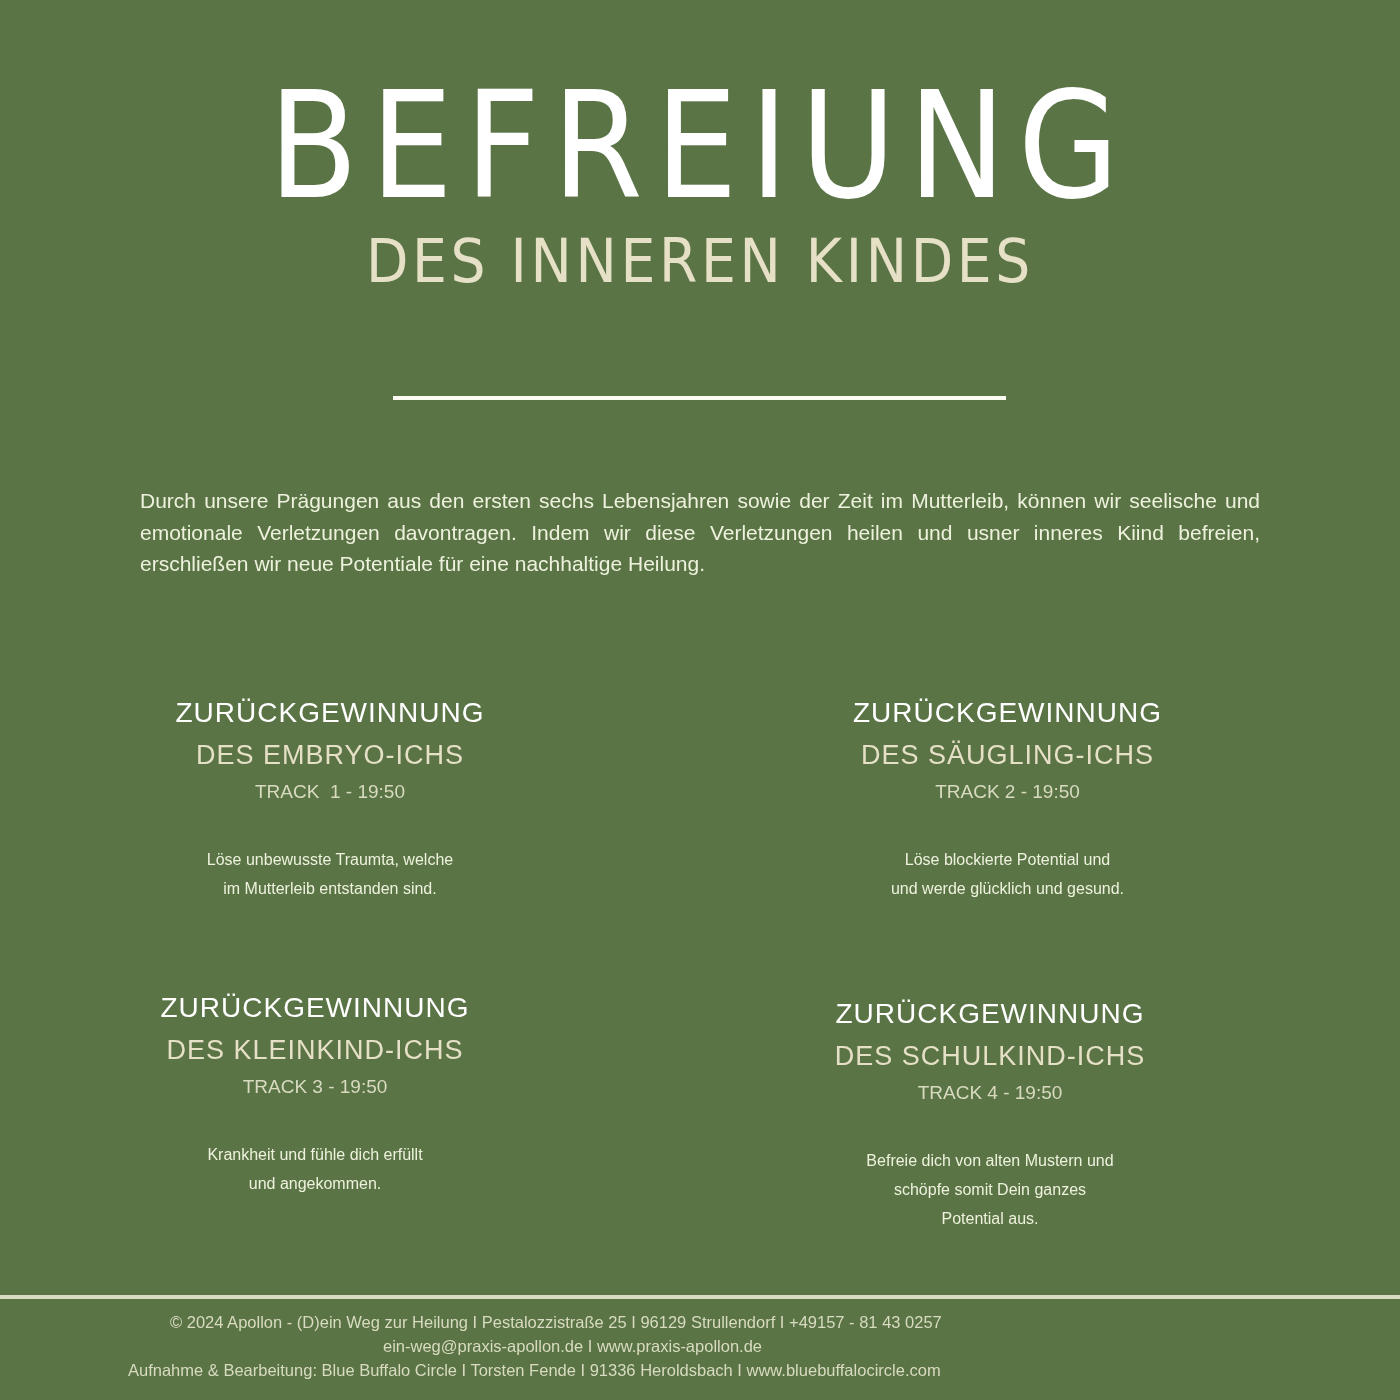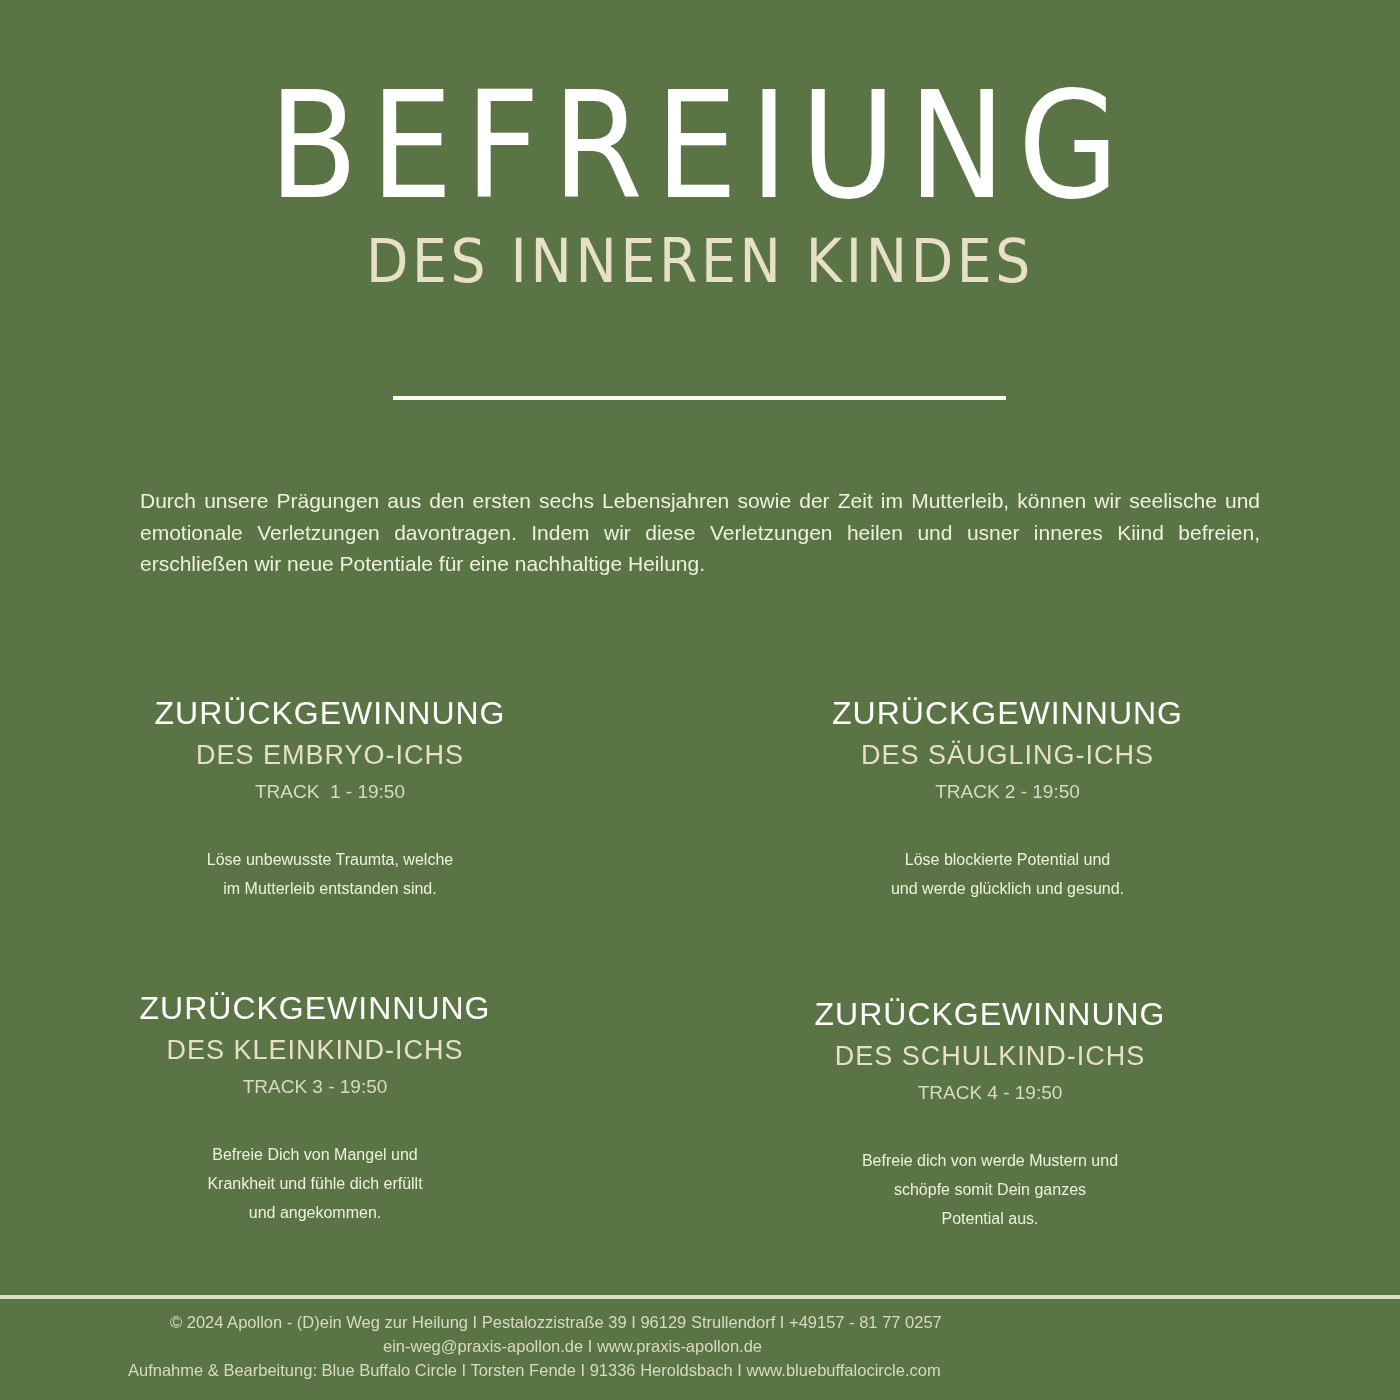--- a/index.html
+++ b/index.html
@@ -30,21 +30,21 @@
   }
   .intro {
     left: 140px; top: 485px; width: 1120px;
     color: #eef2dd; font-size: 21px; line-height: 31.5px;
     text-align: justify; text-align-last: left;
   }
   .track {
     text-align: center;
   }
   .track .h1 {
-    color: #ffffff; font-size: 32px; letter-spacing: 1px; line-height: 40px;
+    color: #ffffff; font-size: 28px; letter-spacing: 1px; line-height: 40px;
   }
   .track .h2 {
     color: #e6e0c6; font-size: 27px; letter-spacing: 1px; line-height: 44px;
   }
   .track .meta {
     color: #d8dbc0; font-size: 19px; line-height: 30px;
   }
   .track .desc {
     color: #eef2dd; font-size: 16px; line-height: 29px; margin-top: 38px;
   }
@@ -90,36 +90,35 @@
     <div>Löse blockierte Potential und</div>
     <div>und werde glücklich und gesund.</div>
   </div>
 </div>
 
 <div class="abs track t3">
   <div class="h1">ZURÜCKGEWINNUNG</div>
   <div class="h2">DES KLEINKIND-ICHS</div>
   <div class="meta">TRACK 3 - 19:50</div>
   <div class="desc">
-    <div>Befreie Dich von Mangel und</div>
     <div>Krankheit und fühle dich erfüllt</div>
     <div>und angekommen.</div>
   </div>
 </div>
 
 <div class="abs track t4">
   <div class="h1">ZURÜCKGEWINNUNG</div>
   <div class="h2">DES SCHULKIND-ICHS</div>
   <div class="meta">TRACK 4 - 19:50</div>
   <div class="desc">
-    <div>Befreie dich von werde Mustern und</div>
+    <div>Befreie dich von alten Mustern und</div>
     <div>schöpfe somit Dein ganzes</div>
     <div>Potential aus.</div>
   </div>
 </div>
 
 <div class="abs footer-rule"></div>
 
 <div class="abs footer">
-  <div class="line" style="left:170px; top:0;">© 2024 Apollon - (D)ein Weg zur Heilung I Pestalozzistraße 39 I 96129 Strullendorf I +49157 - 81 77 0257</div>
+  <div class="line" style="left:170px; top:0;">© 2024 Apollon - (D)ein Weg zur Heilung I Pestalozzistraße 25 I 96129 Strullendorf I +49157 - 81 43 0257</div>
   <div class="line" style="left:383px; top:24px;">ein-weg@praxis-apollon.de I www.praxis-apollon.de</div>
   <div class="line" style="left:128px; top:48px;">Aufnahme &amp; Bearbeitung: Blue Buffalo Circle I Torsten Fende I 91336 Heroldsbach I www.bluebuffalocircle.com</div>
 </div>
 
 </body></html>

